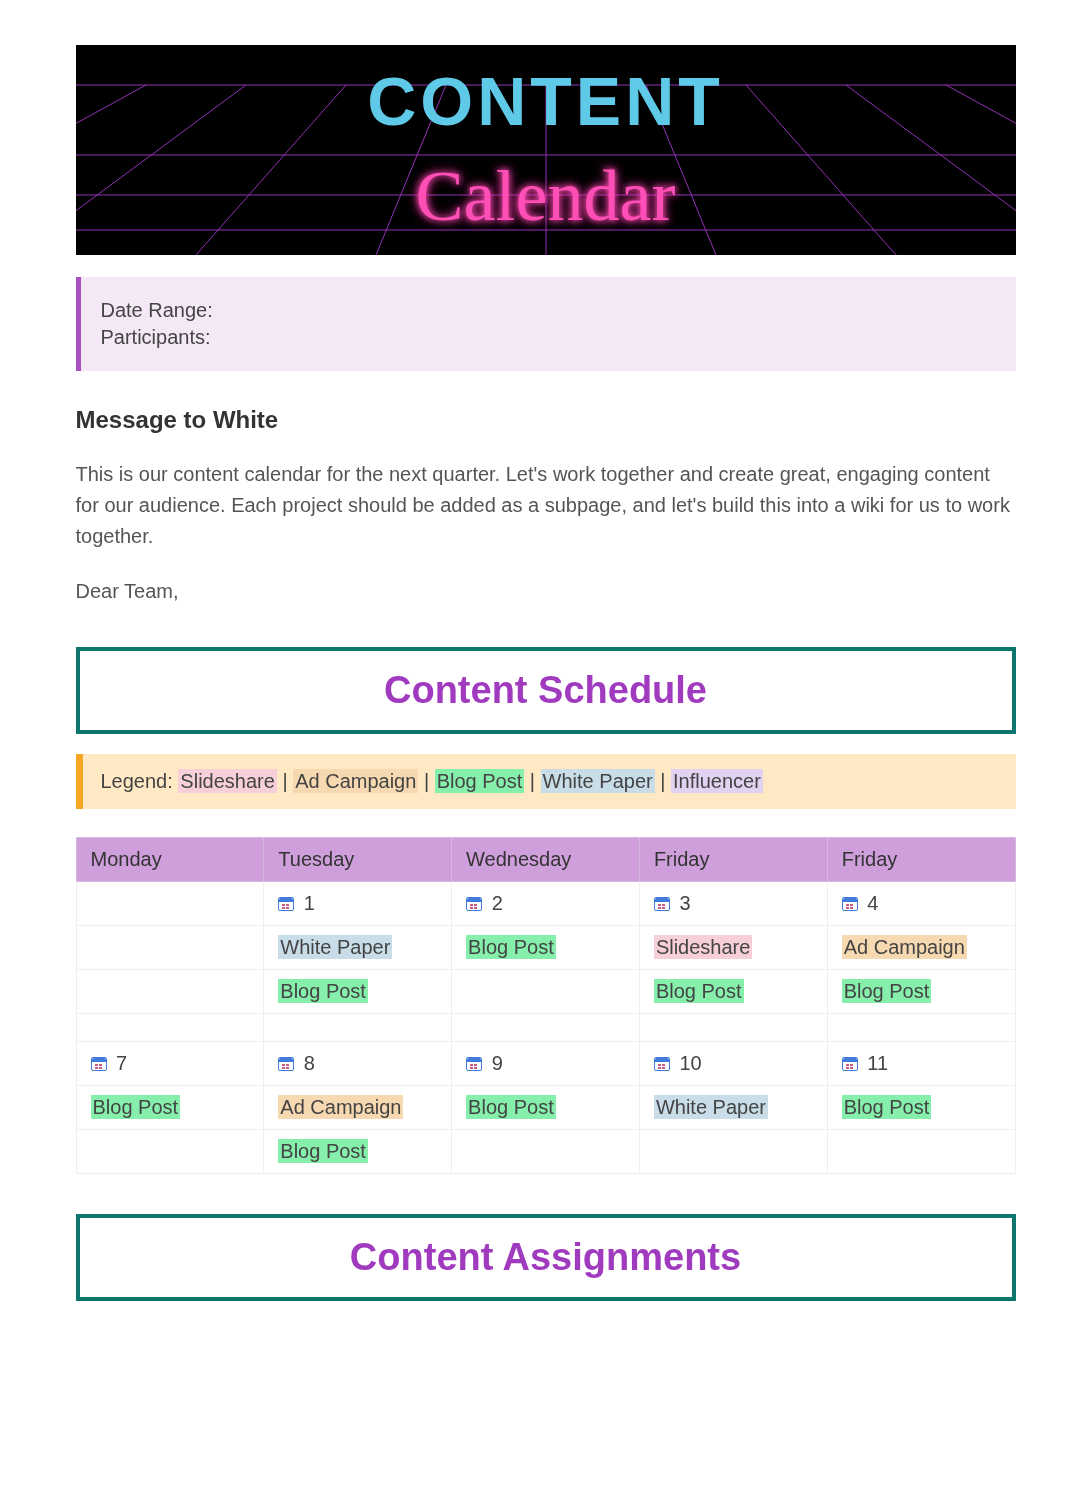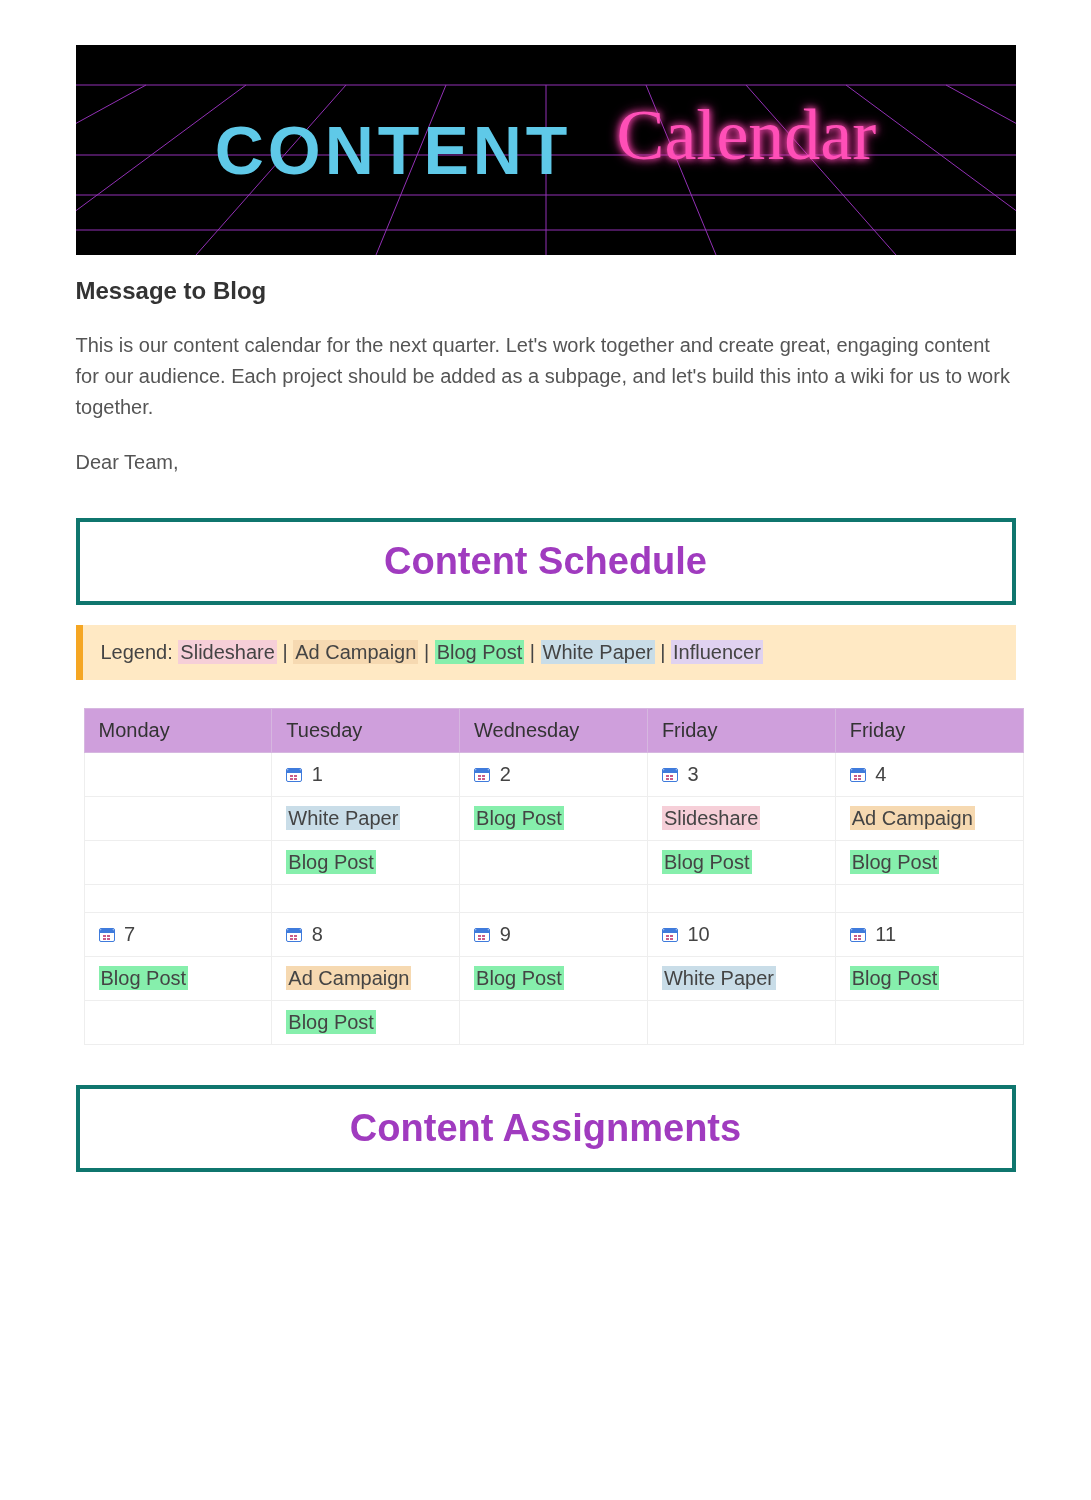--- a/index.html
+++ b/index.html
@@ -12,21 +12,21 @@
   }
   .page { width: 940px; margin: 0 auto; }
 
   
   .banner {
     width: 100%; height: 210px; background: #000;
     position: relative; overflow: hidden; margin-bottom: 22px;
   }
   .banner svg { position: absolute; inset: 0; }
   .banner .title {
-    position: absolute; inset: 0; display: flex; 
+    position: absolute; inset: 0; display: flex; flex-direction: column;
     align-items: center; justify-content: center; gap: 45px;
   }
   .banner .line1 {
     font-size: 68px; font-weight: 900; letter-spacing: 4px;
     color: #5fc9e8; font-family: Arial, sans-serif;
   }
   .banner .line2 {
     font-family: "Brush Script MT", cursive;
     font-size: 72px; color: #ff4fb7; margin-top: -30px;
     text-shadow: 0 0 6px #ff4fb7, 0 0 12px #ff2fa4;
@@ -65,21 +65,21 @@
   .tag { padding: 1px 2px; }
   .tag.slideshare  { background: #f6cfd8; }
   .tag.adcampaign  { background: #f6d9b1; }
   .tag.blogpost    { background: #86efac; }
   .tag.whitepaper  { background: #c9dde8; }
   .tag.influencer  { background: #e0d2f0; }
 
   
   table.sched {
     width: 100%; border-collapse: collapse; table-layout: fixed;
-    font-size: 20px; color: #444; margin-left: 8px;
+    font-size: 20px; color: #444;
   }
   table.sched th {
     background: #cf9fdc; text-align: left; padding: 10px 14px;
     font-weight: 500; border: 1px solid #d6b7e0; color:#333;
   }
   table.sched td {
     border: 1px solid #eee; padding: 10px 14px; vertical-align: top;
     height: 38px;
   }
   tr.spacer td { height: 28px; }
@@ -124,22 +124,26 @@
         <line x1="70" y1="40" x2="-240" y2="210"></line>
         <line x1="870" y1="40" x2="1180" y2="210"></line>
       </g>
     </svg>
     <div class="title">
       <div class="line1">CONTENT</div>
       <div class="line2">Calendar</div>
     </div>
   </div>
 
-
-  <h2 class="section-small">Message to Blog</h2>
+  <div class="meta">
+    <div>Date Range:</div>
+    <div>Participants:</div>
+  </div>
+
+  <h2 class="section-small">Message to White</h2>
   <p class="body-text">This is our content calendar for the next quarter. Let's work together and create great, engaging content for our audience. Each project should be added as a subpage, and let's build this into a wiki for us to work together.</p>
   <p class="body-text">Dear Team,</p>
 
   <div class="big-box">
     <h1>Content Schedule</h1>
   </div>
 
   <div class="legend">
     <span>Legend:</span>
     <span class="tag slideshare">Slideshare</span><span> | </span>

